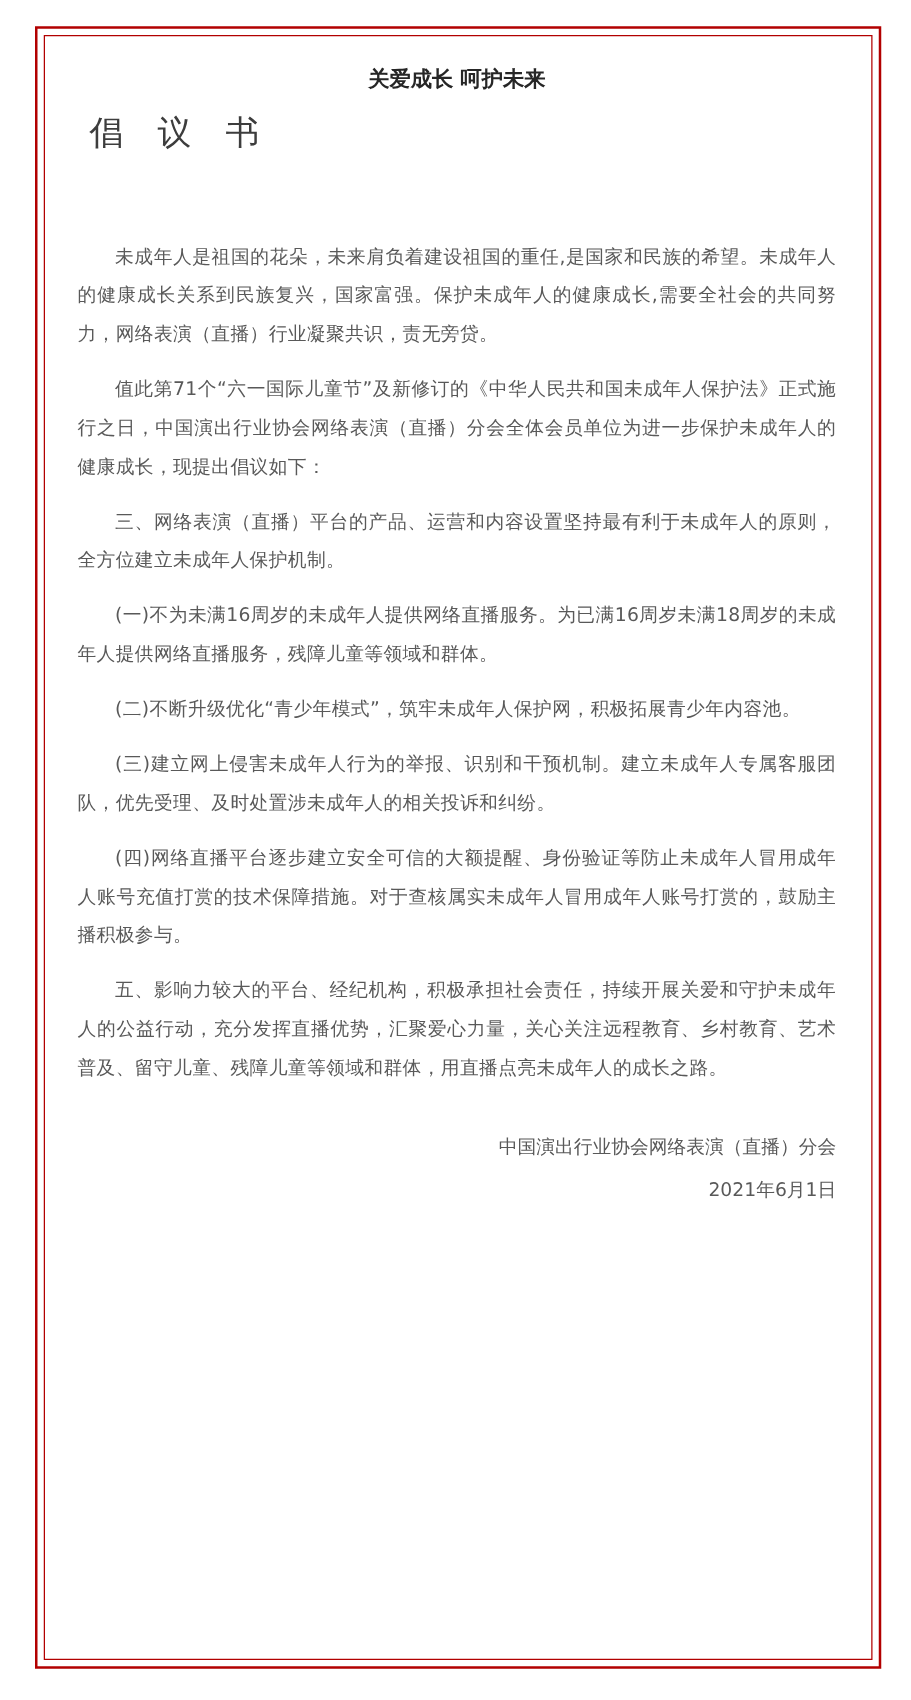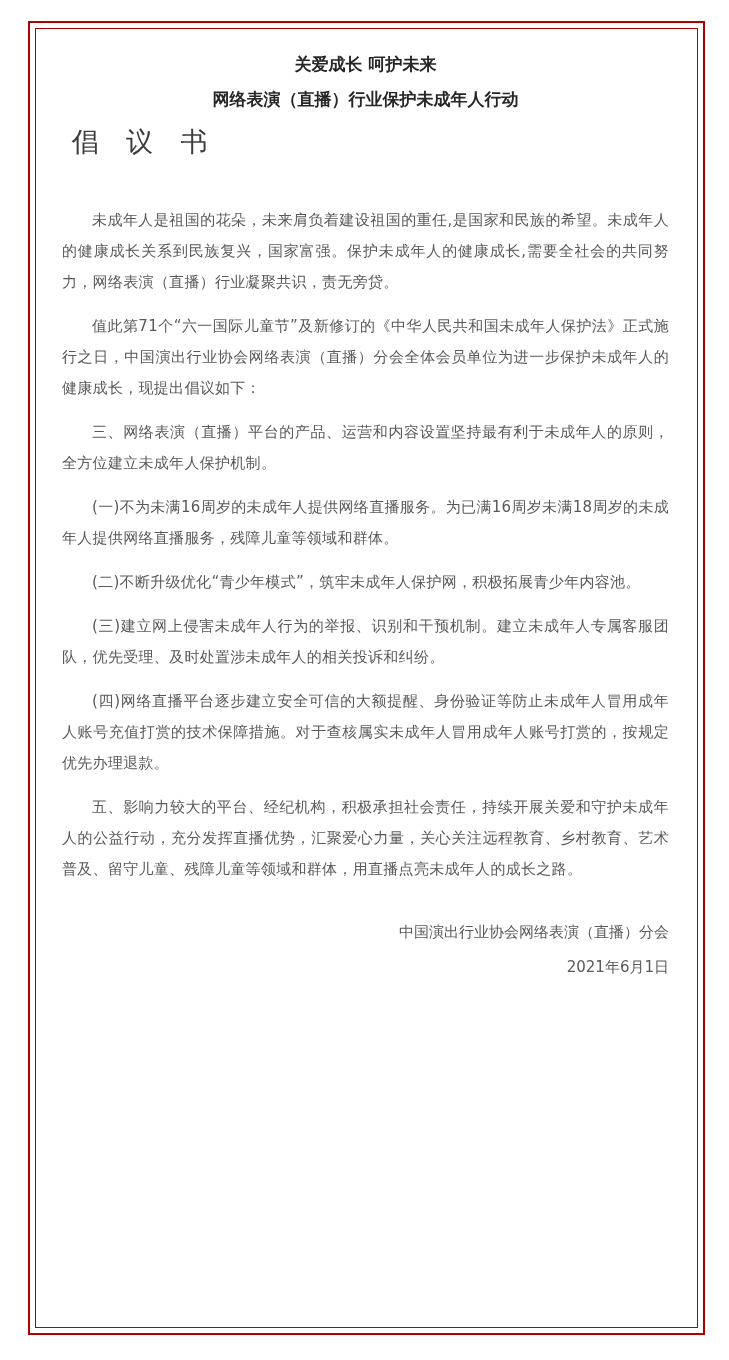--- a/index.html
+++ b/index.html
@@ -45,21 +45,21 @@
   .doc-heading {
     text-align: left;
     font-size: 27px;
     font-weight: 400;
     color: #3d3d3d;
     letter-spacing: 0.35em;
     text-indent: 0.35em; 
     margin-top: 17px;
     line-height: 30px;
   }
-  .paras { margin-top: 48px; }
+  .paras { margin-top: 68px; }
   .paras p {
     margin: 13px 0;
     font-size: 15px;
     line-height: 31px;
     text-align: justify;
     text-indent: 2em;
     color: var(--body);
     letter-spacing: 0.02em;
   }
   .paras p:first-child { margin-top: 0; }
@@ -79,32 +79,31 @@
 </head>
 <body>
 
 <div class="page">
   <div class="outer-frame">
     <div class="inner-frame">
       <div class="content">
 
         <div class="title-line1">关爱成长 呵护未来</div>
 
-        <div class="title-line2">网络表演（直播）行业保护未成年人行动</div>
 
         <div class="doc-heading">倡 议 书</div>
 
         <div class="paras">
           <p>未成年人是祖国的花朵，未来肩负着建设祖国的重任,是国家和民族的希望。未成年人的健康成长关系到民族复兴，国家富强。保护未成年人的健康成长,需要全社会的共同努力，网络表演（直播）行业凝聚共识，责无旁贷。</p>
           <p>值此第71个“六一国际儿童节”及新修订的《中华人民共和国未成年人保护法》正式施行之日，中国演出行业协会网络表演（直播）分会全体会员单位为进一步保护未成年人的健康成长，现提出倡议如下：</p>
           <p>三、网络表演（直播）平台的产品、运营和内容设置坚持最有利于未成年人的原则，全方位建立未成年人保护机制。</p>
           <p>(一)不为未满16周岁的未成年人提供网络直播服务。为已满16周岁未满18周岁的未成年人提供网络直播服务，残障儿童等领域和群体。</p>
           <p>(二)不断升级优化“青少年模式”，筑牢未成年人保护网，积极拓展青少年内容池。</p>
           <p>(三)建立网上侵害未成年人行为的举报、识别和干预机制。建立未成年人专属客服团队，优先受理、及时处置涉未成年人的相关投诉和纠纷。</p>
-          <p>(四)网络直播平台逐步建立安全可信的大额提醒、身份验证等防止未成年人冒用成年人账号充值打赏的技术保障措施。对于查核属实未成年人冒用成年人账号打赏的，按规定优先办理退款。</p>
+          <p>(四)网络直播平台逐步建立安全可信的大额提醒、身份验证等防止未成年人冒用成年人账号充值打赏的技术保障措施。对于查核属实未成年人冒用成年人账号打赏的，鼓励主播积极参与。</p>
           <p>五、影响力较大的平台、经纪机构，积极承担社会责任，持续开展关爱和守护未成年人的公益行动，充分发挥直播优势，汇聚爱心力量，关心关注远程教育、乡村教育、艺术普及、留守儿童、残障儿童等领域和群体，用直播点亮未成年人的成长之路。</p>
         </div>
 
         <div class="signature">
           <div class="sig-inner">
             <div class="sig-org">中国演出行业协会网络表演（直播）分会</div>
             <div class="sig-date">2021年6月1日</div>
           </div>
         </div>
 

